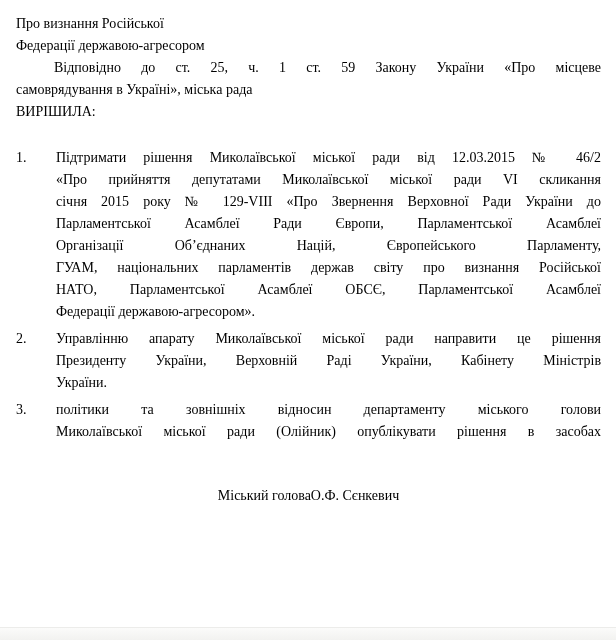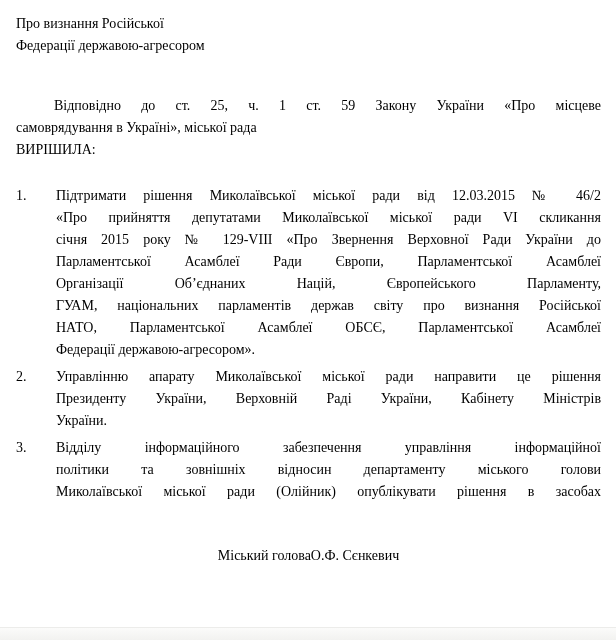--- a/index.html
+++ b/index.html
@@ -21,21 +21,21 @@
   .doc {
     padding: 13px 15px 0 16px;
   }
   
   .jl {
     text-align: justify;
     text-align-last: justify;
   }
   .indent { text-indent: 38px; }
   .subject { margin: 0; }
-  .preamble { margin-top: 38px; }
+  .preamble { }
   .resolution { }
   .items { margin-top: 24px; }
   .item { display: flex; }
   .item + .item { margin-top: 5px; }
   .num { flex: 0 0 40px; }
   .lines { flex: 1 1 auto; min-width: 0; }
   .signature {
     margin-top: 42px;
     display: flex;
     justify-content: center;
@@ -57,21 +57,21 @@
 <div class="page">
   <div class="doc">
 
     <div class="subject">
       <div>Про визнання Російської</div>
       <div>Федерації державою-агресором</div>
     </div>
 
     <div class="preamble">
       <div class="jl indent">Відповідно до ст. 25, ч. 1 ст. 59 Закону України «Про місцеве</div>
-      <div>самоврядування в Україні», міської рада</div>
+      <div>самоврядування в Україні», міська рада</div>
     </div>
 
     <div class="resolution">ВИРІШИЛА:</div>
 
     <div class="items">
 
       <div class="item">
         <div class="num">1.</div>
         <div class="lines">
           <div class="jl">Підтримати рішення Миколаївської міської ради від 12.03.2015 № 46/2</div>
@@ -90,21 +90,20 @@
         <div class="lines">
           <div class="jl">Управлінню апарату Миколаївської міської ради направити це рішення</div>
           <div class="jl">Президенту України, Верховній Раді України, Кабінету Міністрів</div>
           <div>України.</div>
         </div>
       </div>
 
       <div class="item">
         <div class="num">3.</div>
         <div class="lines">
-          <div class="jl">Відділу інформаційного забезпечення управління інформаційної</div>
           <div class="jl">політики та зовнішніх відносин департаменту міського голови</div>
           <div class="jl">Миколаївської міської ради (Олійник) опублікувати рішення в засобах</div>
         </div>
       </div>
 
     </div>
 
     <div class="signature">
       <span>Міський голова</span>
       <span>О.Ф. Сєнкевич</span>

